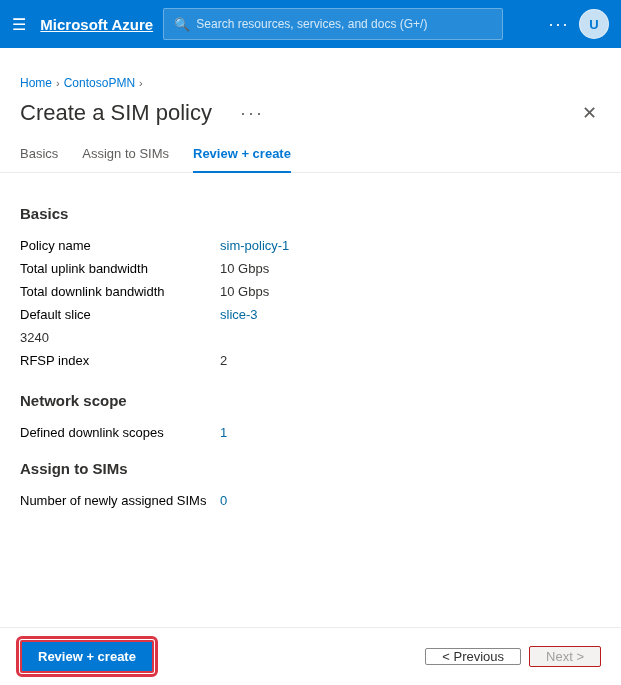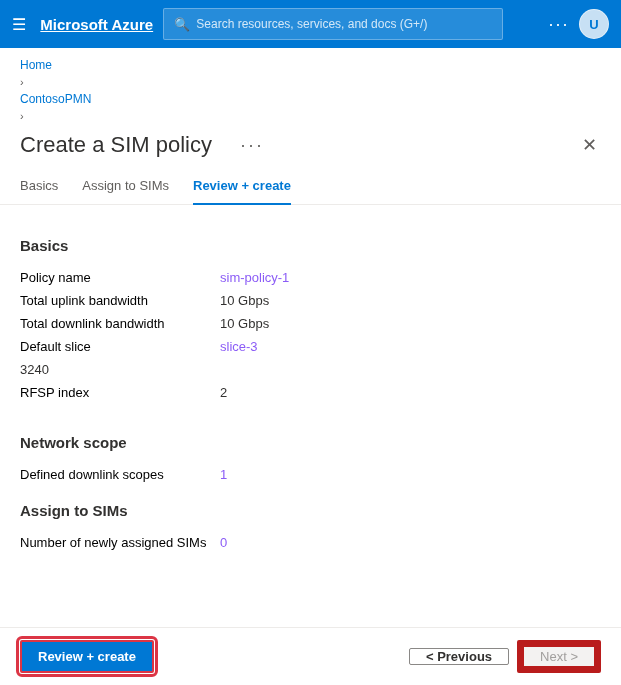--- a/index.html
+++ b/index.html
@@ -44,27 +44,26 @@
     .main-container {
       background: white;
       height: calc(685px - 48px);
       display: flex;
       flex-direction: column;
       position: relative;
     }
 
     
     .breadcrumb {
-      padding: 10px 20px 4px;
-      display: flex;
-      align-items: flex-start;
+      padding: 28px 20px 4px;
+      display: flex;
+      align-items: center;
       gap: 4px;
       font-size: 12px;
       color: #0078d4;
-      flex-direction: column;
     }
     .breadcrumb-sep { color: #605e5c; font-size: 11px; }
     .breadcrumb-item { color: #0078d4; cursor: pointer; }
 
     
     .page-header {
       padding: 4px 20px 0;
       display: flex;
       align-items: center;
       justify-content: space-between;
@@ -116,21 +115,21 @@
       display: flex;
       align-items: baseline;
       padding: 4px 0;
       font-size: 13px;
     }
     .field-label {
       color: #000000;
       flex: 0 0 200px;
     }
     .field-value { color: #323130; }
-    .field-value.link { color: #8b5cf6; cursor: pointer; }
+    .field-value.link { color: #0369a1; cursor: pointer; }
 
     
     .section-divider { margin: 12px 0; }
 
     
     .footer {
       border-top: 1px solid #edebe9;
       padding: 12px 20px;
       display: flex;
       align-items: center;
@@ -152,27 +151,26 @@
 
     .btn-previous {
       background: white;
       color: #323130;
       border: 1px solid #8a8886;
       padding: 0 16px;
       font-size: 13px;
       cursor: pointer;
       border-radius: 2px;
       margin-left: auto;
-      font-weight: bold;
     }
 
     .btn-next {
       background: #f3f2f1;
       color: #a19f9d;
-      border: 7px solid #b91c1c;
+      border: 1px solid #b91c1c;
       padding: 2px 16px;
       font-size: 13px;
       cursor: not-allowed;
       border-radius: 2px;
     }
   </style>
 </head>
 <body>
 
 <div class="topnav">
@@ -240,21 +238,21 @@
       </div>
       <div class="field-row">
         <span class="field-value">3240</span>
       </div>
       <div class="field-row">
         <span class="field-label">RFSP index</span>
         <span class="field-value">2</span>
       </div>
     </div>
 
-    <div class="section-divider" style="margin-top:30px;">
+    <div class="section-divider" style="margin-top:20px;">
       <div class="section-title">Network scope</div>
       <div class="field-row">
         <span class="field-label">Defined downlink scopes</span>
         <span class="field-value link">1</span>
       </div>
     </div>
 
     <div class="section-divider" style="margin-top:16px;">
       <div class="section-title">Assign to SIMs</div>
       <div class="field-row">

